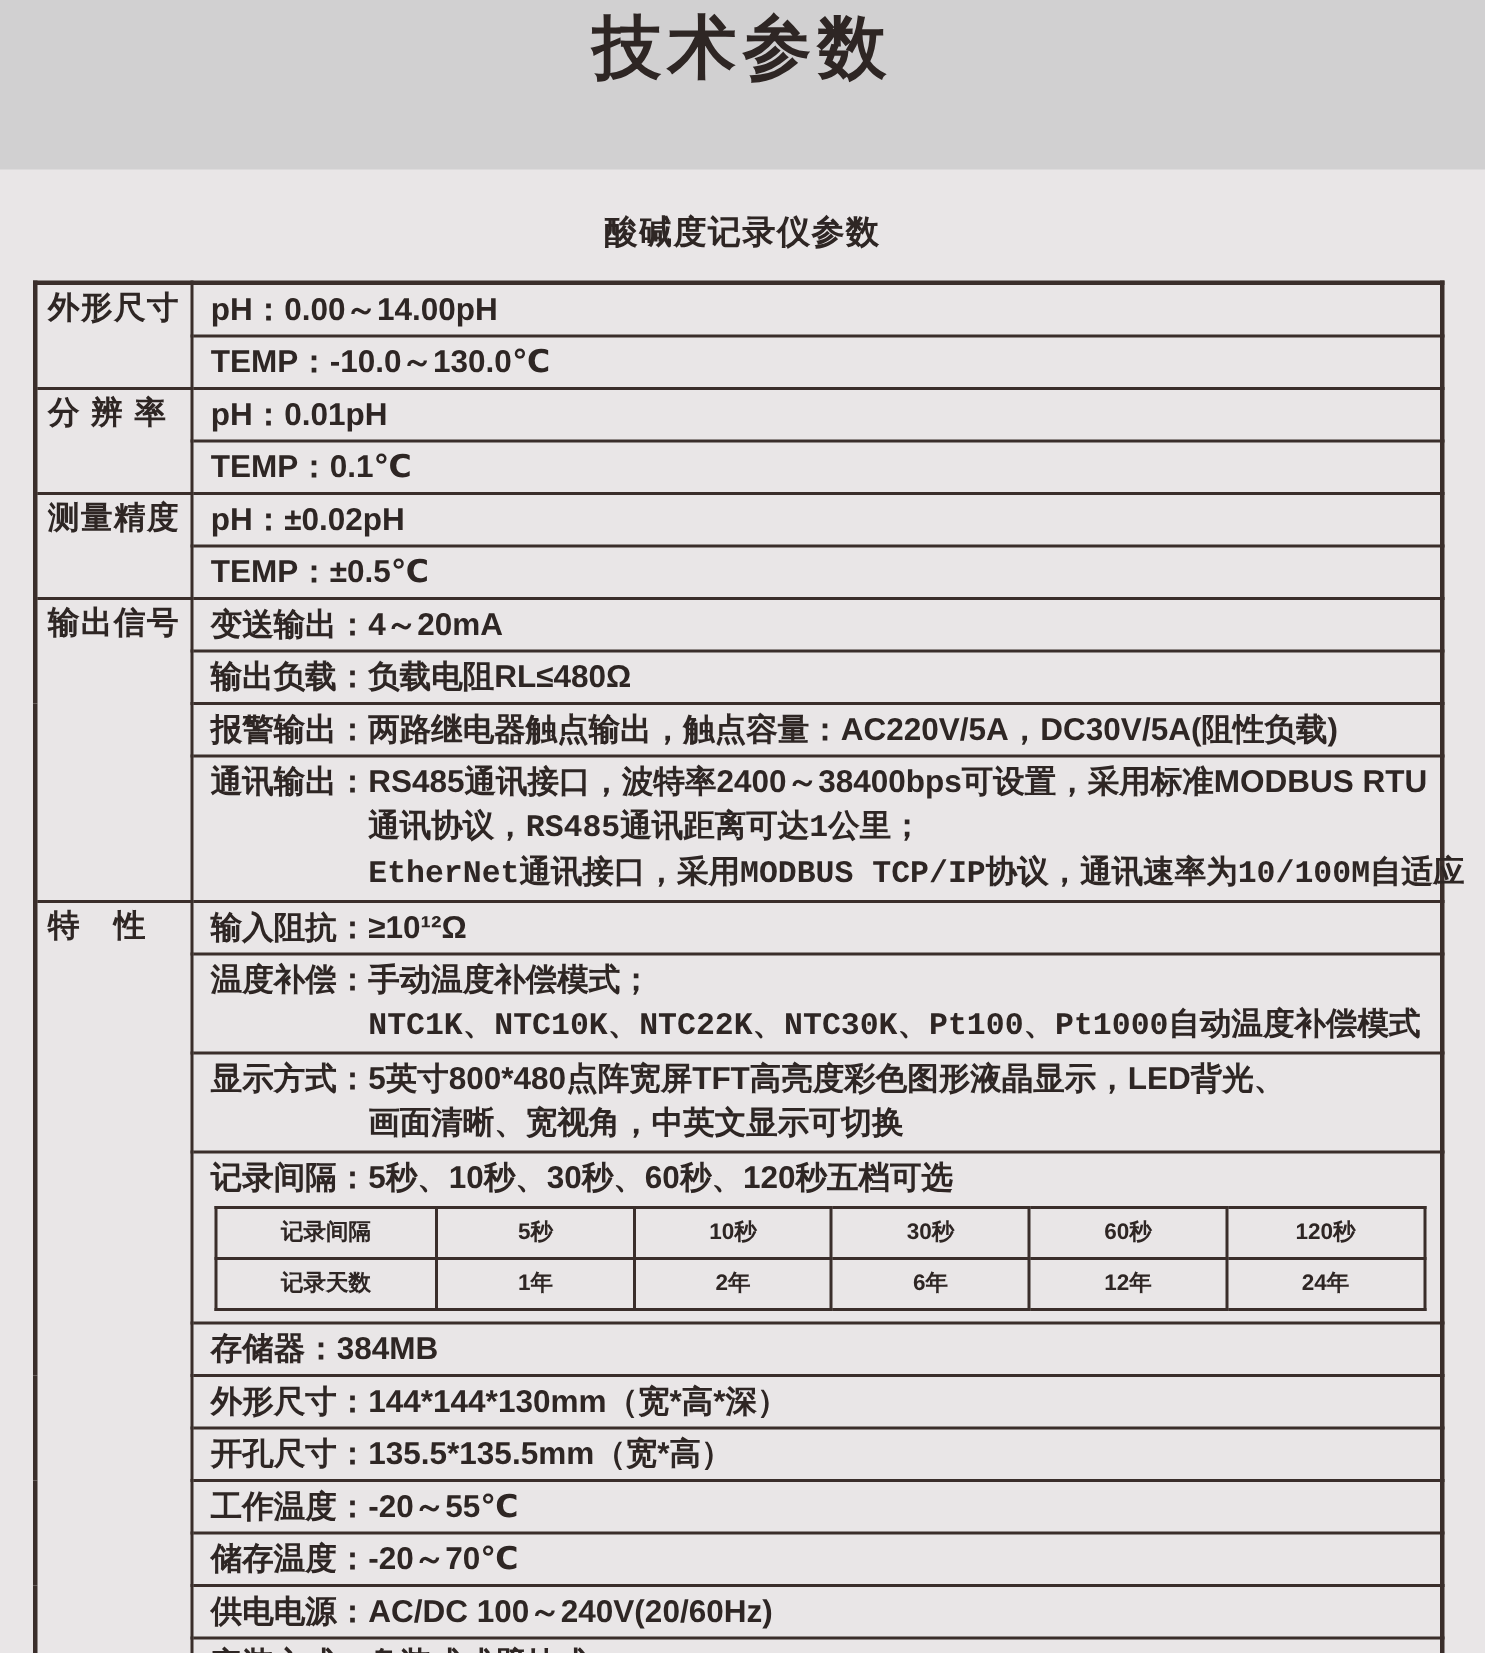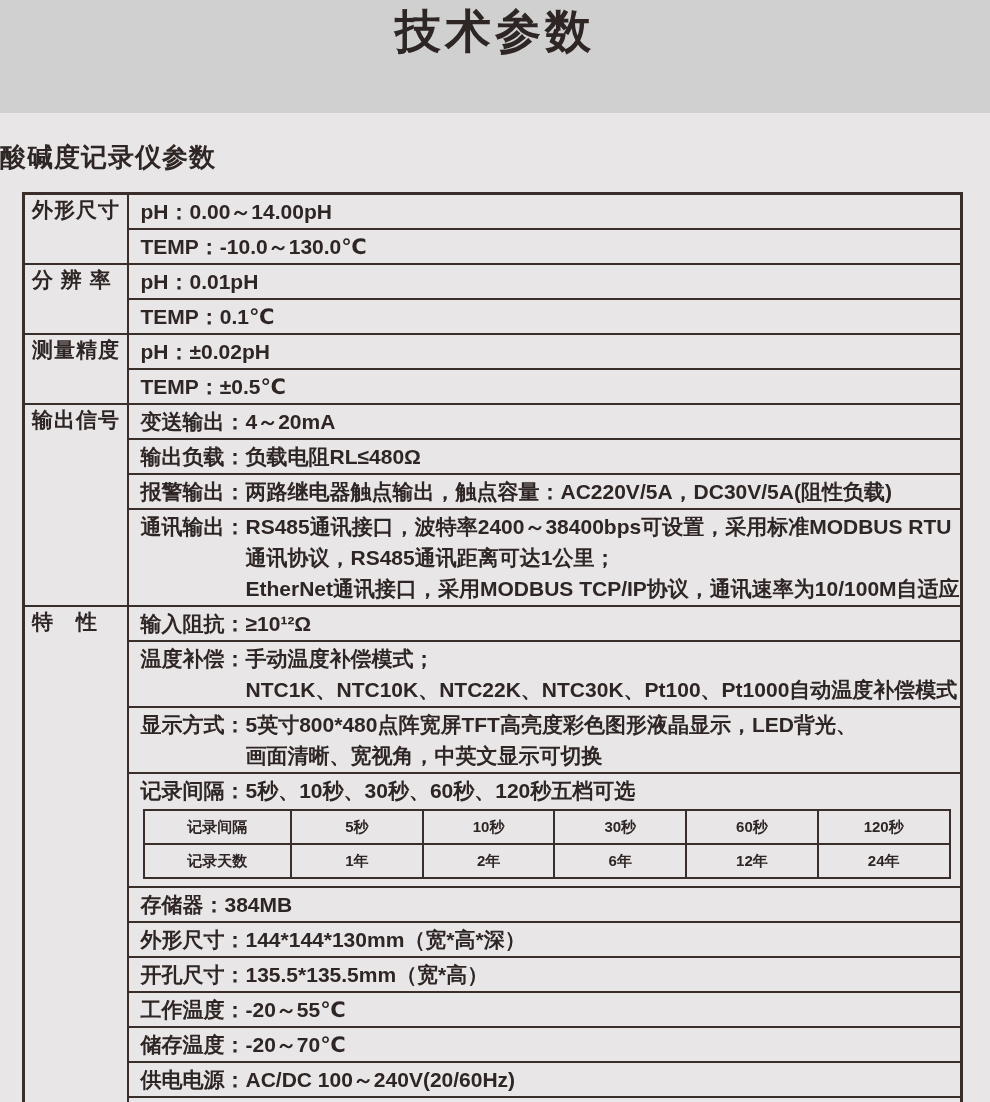--- a/index.html
+++ b/index.html
@@ -29,22 +29,22 @@
     letter-spacing: 4px;
     line-height: 62px;
   }
   .banner-subtitle {
     font-size: 20px;
     color: #383634;
     letter-spacing: 0.5px;
     line-height: 26px;
   }
   .section-title {
-    text-align: left;
-    font-size: 26px;
+    text-align: center;
+    font-size: 22px;
     font-weight: bold;
     letter-spacing: 1px;
     margin: 27px 0 17px 0;
   }
   table.spec {
     border-collapse: collapse;
     table-layout: fixed;
     margin-left: 22px;
     width: 941px;
     border: 3px solid var(--border);
@@ -57,21 +57,21 @@
     padding: 1px 10px 1px 12px;
   }
   table.spec td.lbl {
     padding: 1px 4px 1px 7px;
     letter-spacing: 1px;
   }
   .ln {
     line-height: 31px;
     white-space: nowrap;
   }
-  .ln.ind { padding-left: 105px; }
+  .ln.ind { padding-left: 105px; font-family: Liberation Mono, monospace; }
   table.rec {
     border-collapse: collapse;
     width: 808px;
     margin: 3px 0 6px 2px;
     border: 2px solid var(--border);
   }
   table.rec td {
     border: 2px solid var(--border);
     text-align: center;
     vertical-align: middle;

